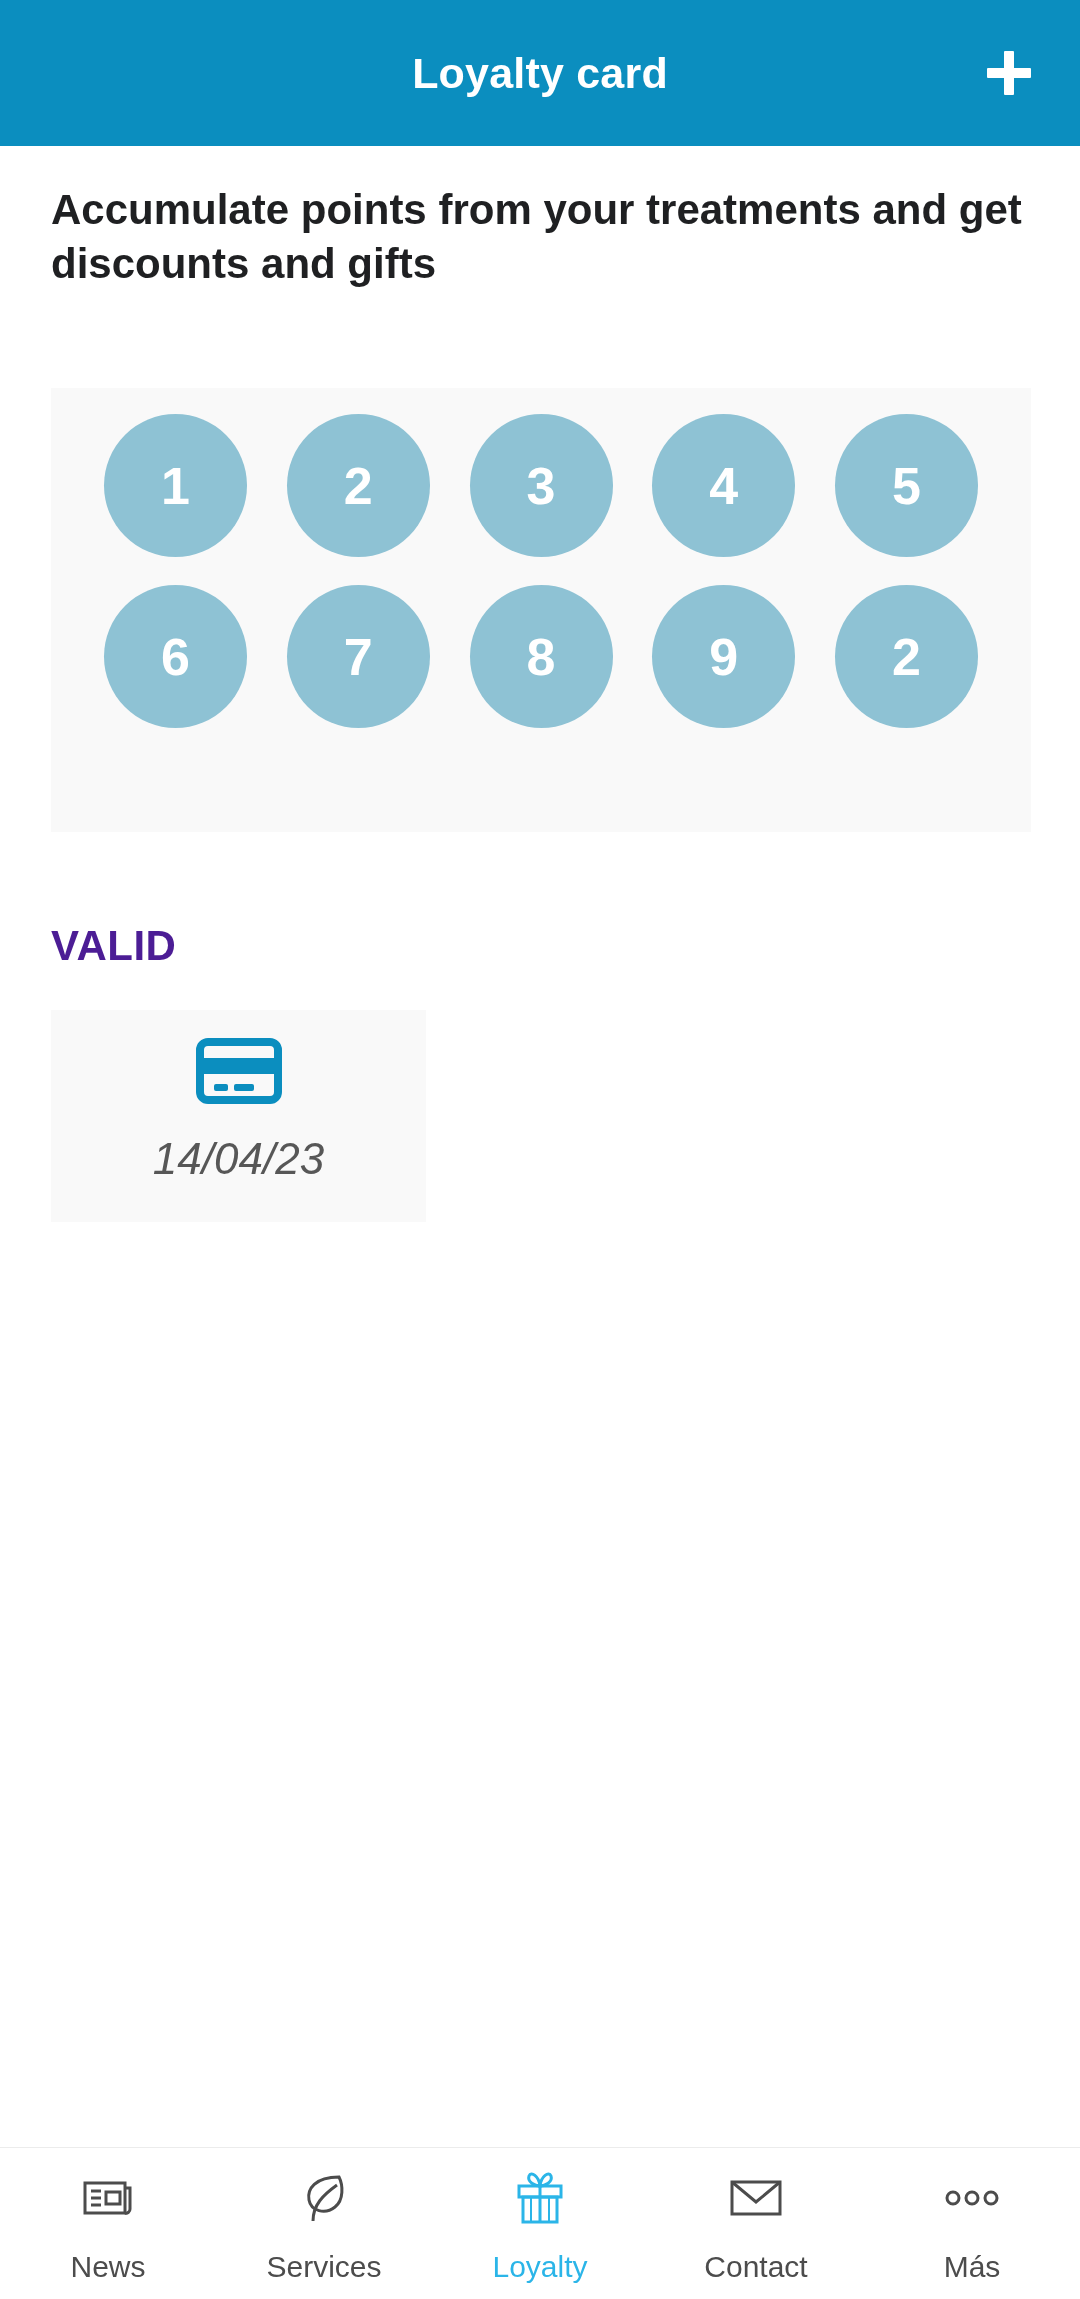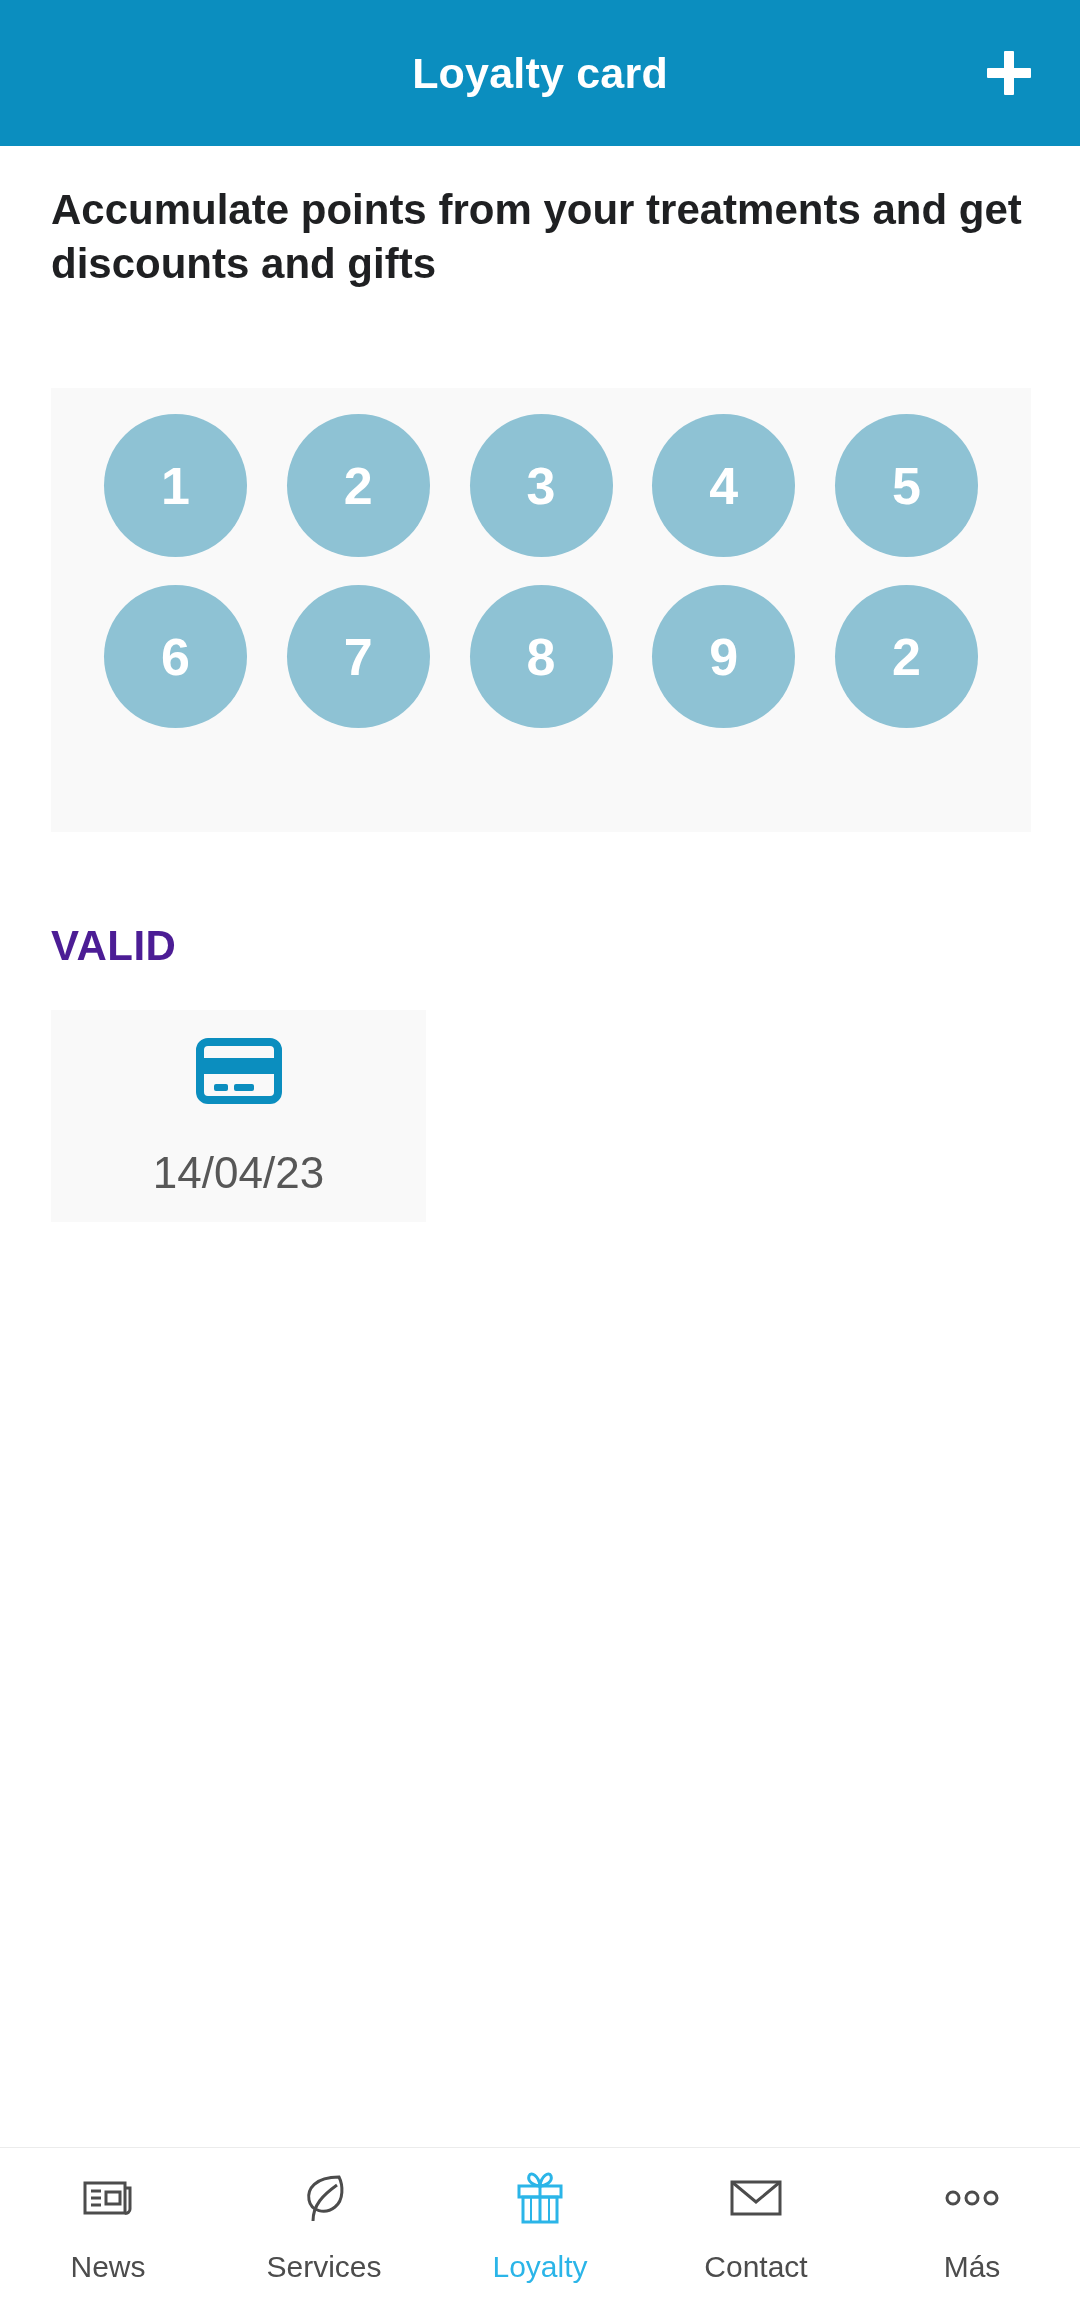--- a/index.html
+++ b/index.html
@@ -114,22 +114,23 @@
     background: #f9f9f9;
     display: flex;
     flex-direction: column;
     align-items: center;
     justify-content: flex-start;
     padding-top: 28px;
     cursor: pointer;
   }
   .card-icon { width: 86px; height: 66px; }
   .valid-date {
-    margin-top: 44px;
+    margin-top: 30px;
     font-size: 44px;
+    font-style: italic;
     color: #575757;
   }
 
   
   .tabbar {
     position: absolute;
     left: 0;
     bottom: 0;
     width: 1080px;
     height: 152px;

